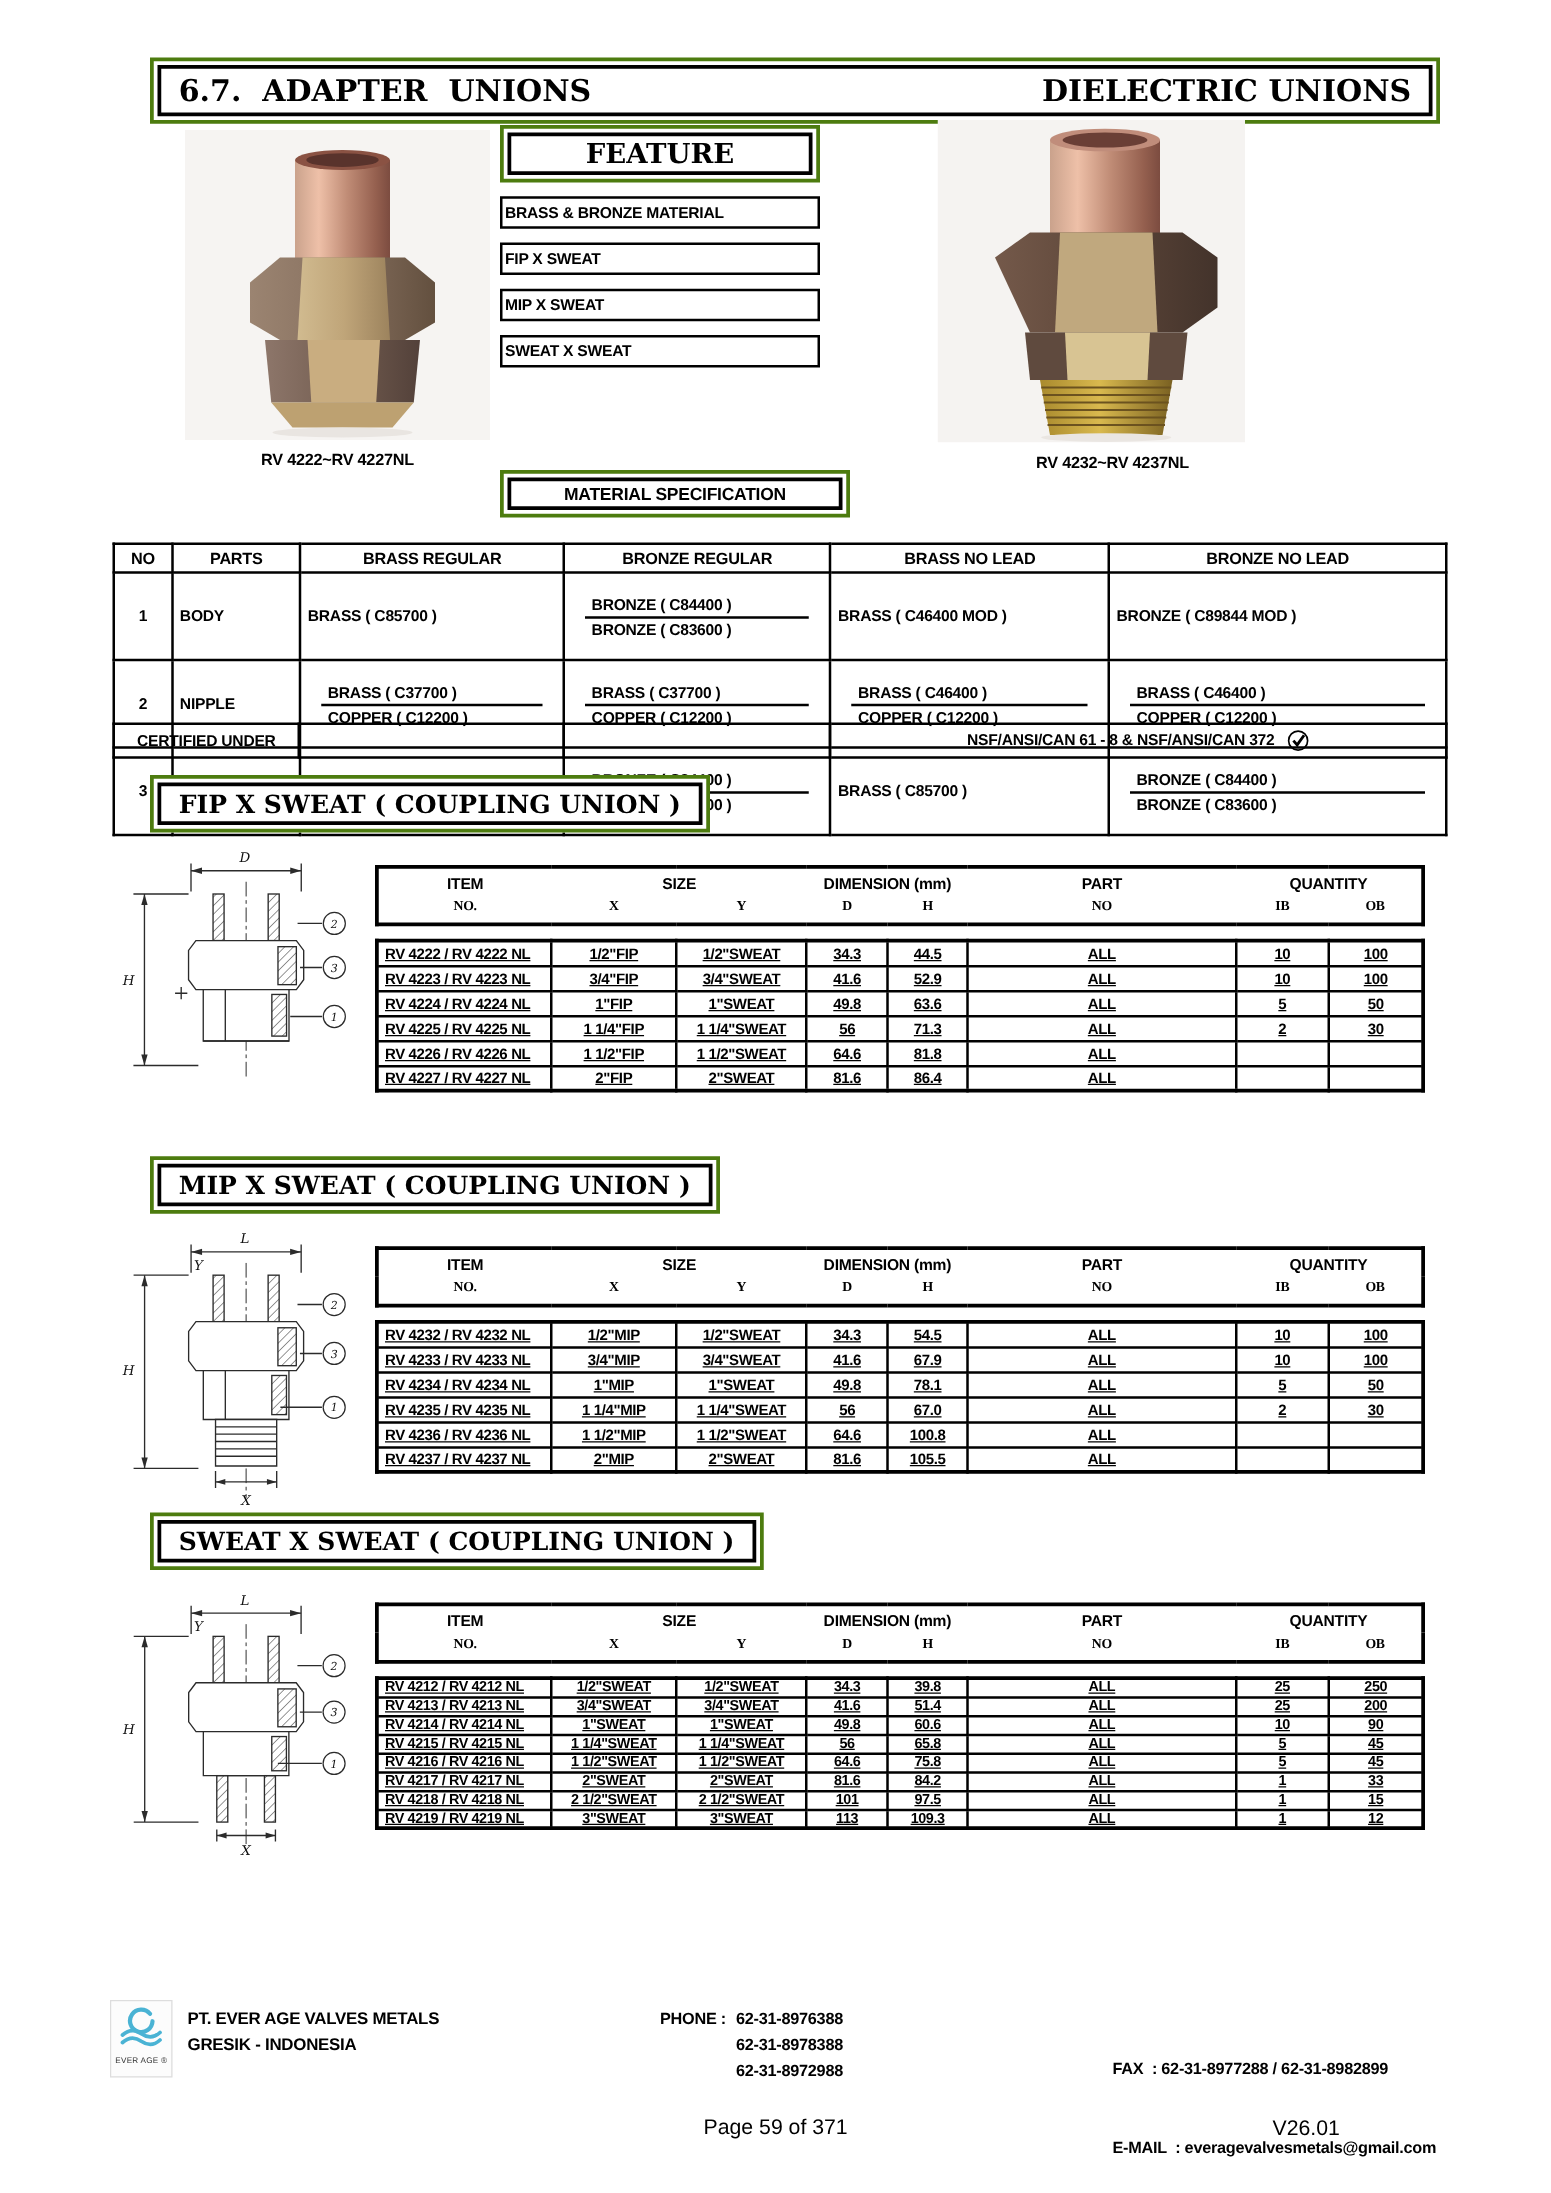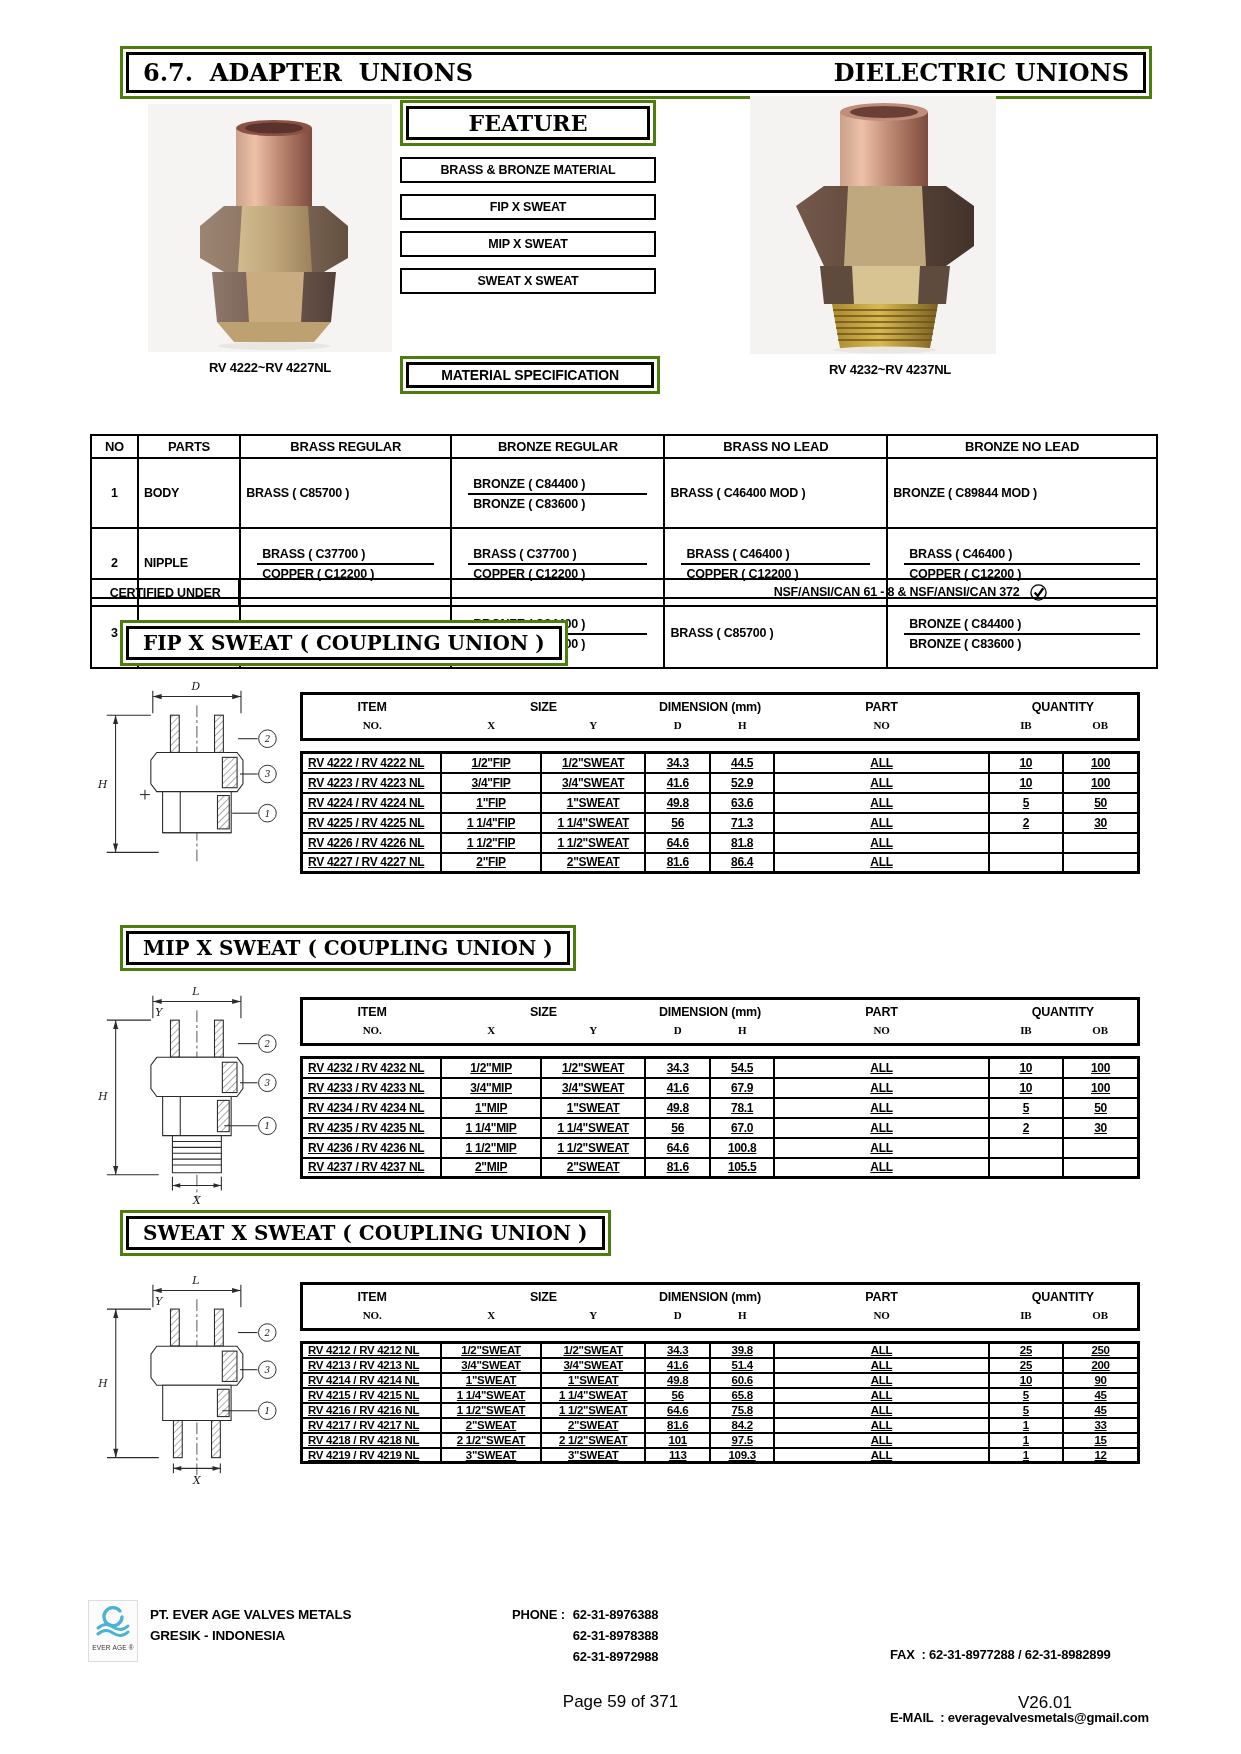--- a/index.html
+++ b/index.html
@@ -20,24 +20,24 @@
   
   .fig { position:absolute; text-align:center; }
   .fig-left { left:148px; top:104px; width:244px; }
   .fig-right { left:750px; top:96px; width:280px; }
   .fig svg { display:block; }
   .fig .cap { margin-top:8px; font-weight:700; font-size:13px; letter-spacing:-0.2px; }
 
   
   .features { position:absolute; left:400px; top:100px; width:256px; }
   .features .ftitle > .in { text-align:center; font-family:"DejaVu Serif", serif; font-weight:700; font-size:22px; padding:1px 6px; }
-  .fitem { border:2px solid #000; margin-top:11px; text-align:center; font-weight:700; font-size:12.5px; padding:4px 2px; letter-spacing:-0.2px; }
+  .fitem { border:2px solid #000; margin-top:11px; text-align:left; font-weight:700; font-size:12.5px; padding:4px 2px; letter-spacing:-0.2px; }
 
   
-  .mat-title { position:absolute; left:400px; top:356px; width:260px; }
+  .mat-title { position:absolute; left:400px; top:376px; width:280px; }
   .mat-title > .in { text-align:center; font-weight:700; font-size:14px; padding:2px 4px; letter-spacing:-0.2px; }
   .mtable { position:absolute; left:90px; top:434px; width:1068px; border-collapse:collapse; table-layout:fixed; }
   .mtable th, .mtable td { border:2px solid #000; letter-spacing:-0.2px; }
   .mtable th { font-size:13px; font-weight:700; height:23px; text-align:center; }
   .mtable td { font-size:12.5px; font-weight:700; height:36px; padding-left:5px; vertical-align:middle; }
   .mtable td.cno { text-align:center; padding-left:0; }
   .mtable td.stack { padding:16px; }
   .mtable .stack div { height:18px; line-height:18px; padding-left:5px; overflow:hidden; white-space:nowrap; }
   .mtable .stack div + div { border-top:2px solid #000; }
 
@@ -74,21 +74,21 @@
   .diag .white { fill:#fff; }
   .diag .hatch { fill:url(#hatchp); }
   .diag .cl { stroke-dasharray:12 3 3 3; stroke-width:0.8; }
   .diag text { font-family:"DejaVu Serif", serif; font-style:italic; font-size:11px; fill:#111; text-anchor:middle; stroke:none; }
   .diag .cnum { font-size:9px; font-style:italic; }
 
   
   .logo-box { position:absolute; left:88px; top:1600px; width:50px; height:62px; border:1px solid #ddd; background:#fcfcfc; text-align:center; padding-top:3px; }
   .logo-cap { font-size:6.5px; color:#333; letter-spacing:0.2px; }
   .company { position:absolute; left:150px; top:1604px; font-weight:700; font-size:13.5px; line-height:21px; letter-spacing:-0.2px; }
-  .f-phone { position:absolute; left:512px; top:1604px; display:flex; gap:8px; font-weight:700; font-size:13px; line-height:21px; letter-spacing:-0.2px; }
+  .f-phone { position:absolute; left:528px; top:1604px; display:flex; gap:8px; font-weight:700; font-size:13px; line-height:21px; letter-spacing:-0.2px; }
   .f-phone .pnums div { white-space:pre; }
   .f-right { position:absolute; left:890px; top:1602px; font-weight:700; font-size:13px; line-height:21px; letter-spacing:-0.2px; white-space:pre; }
   .pageline { position:absolute; left:0; top:1692px; width:1241px; text-align:center; font-size:17px; }
   .version { position:absolute; left:1018px; top:1693px; font-size:17px; }
 </style>
 </head>
 <body>
 
 <svg width="0" height="0" style="position:absolute" aria-hidden="true">
   <defs>

